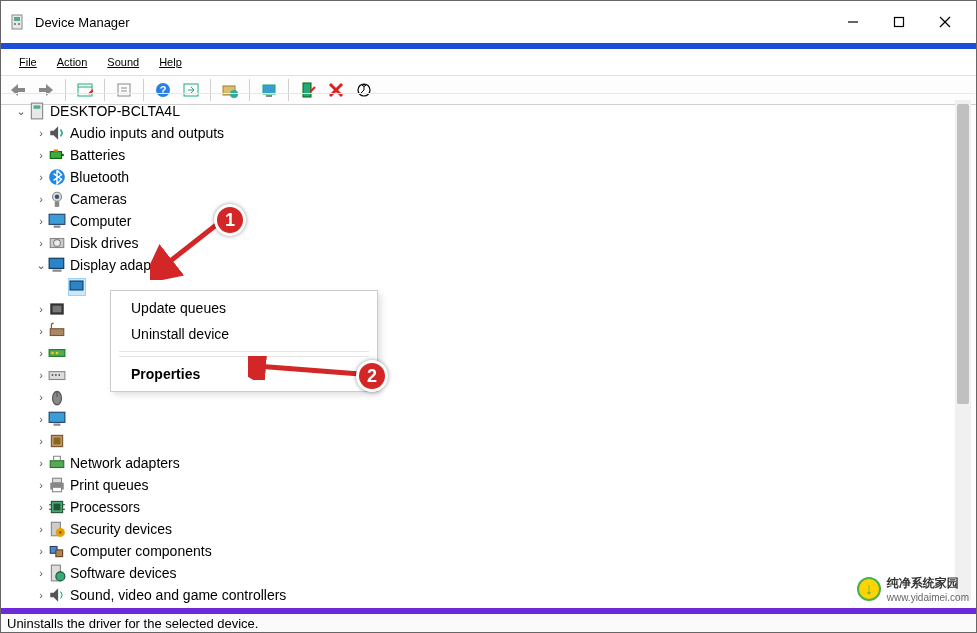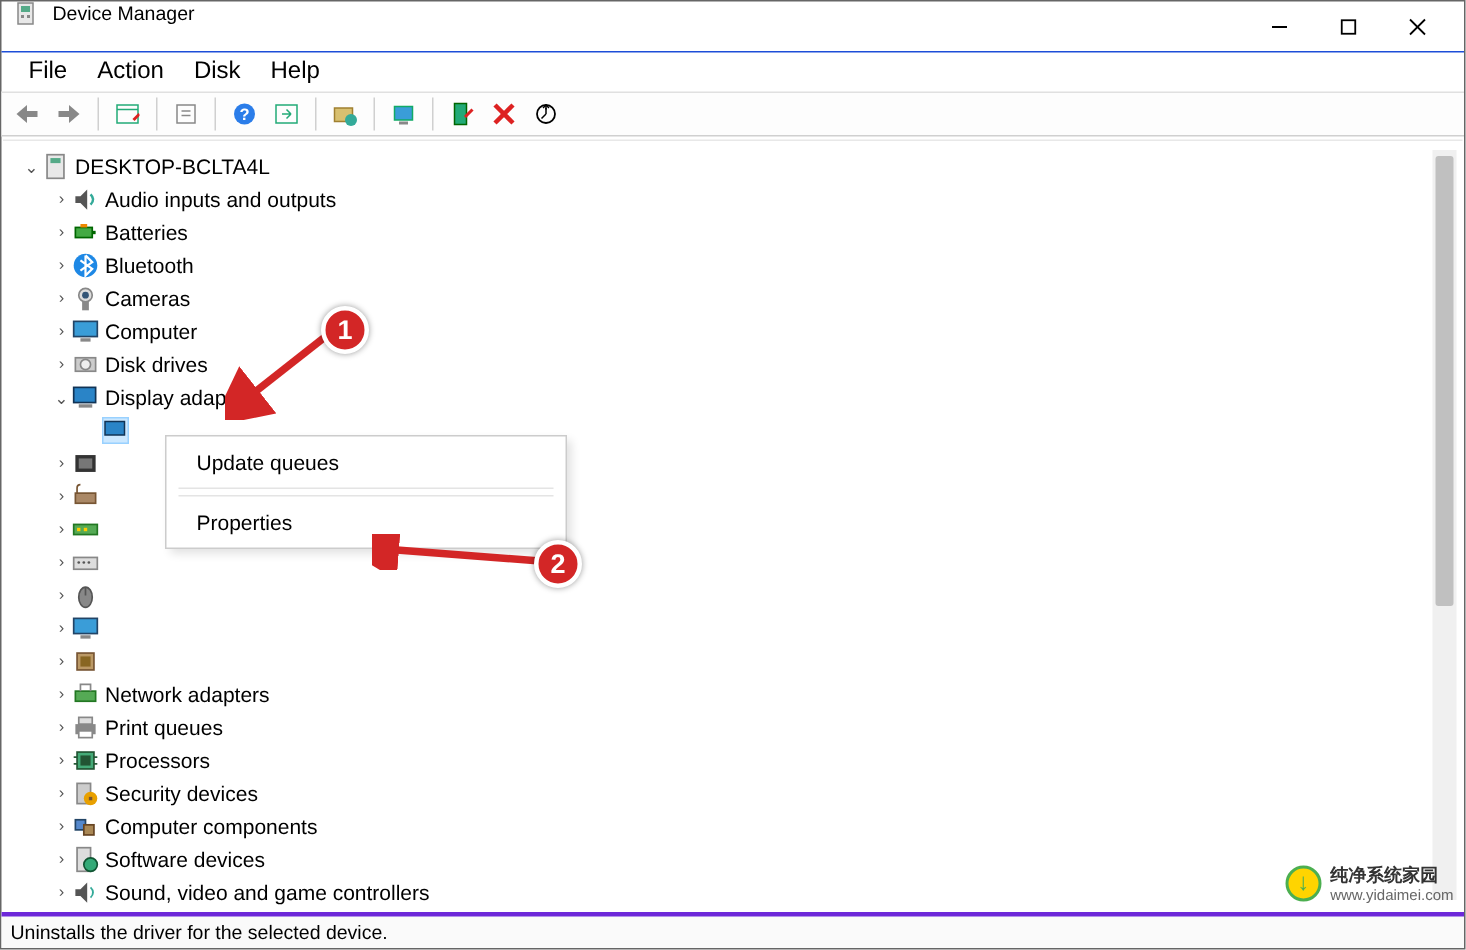--- a/index.html
+++ b/index.html
@@ -14,38 +14,39 @@
   overflow: hidden;
 }
 .window {
   width: 977px;
   height: 633px;
   border: 1px solid #666;
   position: relative;
   background: #fff;
 }
 .titlebar {
-  height: 34px;
+  height: 48px;
   display: flex;
+  align-items: center;
   padding: 0 8px;
-  border-bottom: 1px solid #1d4ed8;
+  border-bottom: 6px solid #1d4ed8;
 }
 .titlebar .app-icon { width: 16px; height: 16px; margin-right: 10px; display:flex; align-items:center; justify-content:center;}
 .titlebar .title { flex: 1; font-size: 13px; }
 .win-controls { display: flex; gap: 0; }
 .win-btn { width: 46px; height: 34px; display:flex; align-items:center; justify-content:center; }
 .win-btn svg { width:12px; height:12px; }
 .menubar {
   height: 26px;
   display: flex;
   align-items: center;
   padding: 0 8px;
   gap: 0;
 }
-.menubar .menu-item { padding: 3px 10px; font-size: 16px; }
+.menubar .menu-item { padding: 3px 10px; font-size: 11px; text-decoration: underline; }
 .toolbar {
   height: 30px;
   border-top: 1px solid #e0e0e0;
   border-bottom: 1px solid #d0d0d0;
   display: flex;
   align-items: center;
   padding: 0 4px;
   gap: 2px;
   background: #fdfdfd;
 }
@@ -76,21 +77,21 @@
 .tree-row .twist { width: 14px; text-align:center; color:#555; font-size:11px; }
 .tree-row .icon { width: 18px; height: 18px; margin-right: 4px; display:flex; align-items:center; justify-content:center;}
 .indent-0 { padding-left: 0px; }
 .indent-1 { padding-left: 20px; }
 .indent-2 { padding-left: 40px; }
 .selected { background: #cce8ff; border: 1px solid #99d1ff; }
 .statusbar {
   position: absolute;
   bottom: 0; left:0; right:0;
   height: 24px;
-  border-top: 3px solid #6d28d9;
+  border-top: 6px solid #6d28d9;
   display:flex; align-items:center;
   padding: 0 6px;
   font-size: 13px;
   background: #fafafa;
 }
 .scroll-track {
   position:absolute; right:4px; top:6px; bottom:6px; width:16px;
   background:#f0f0f0;
 }
 .scroll-thumb {
@@ -108,21 +109,21 @@
   padding: 4px 0;
   z-index: 50;
 }
 .context-menu .cm-item {
   padding: 5px 20px;
   font-size: 14px;
 }
 .context-menu .cm-sep {
   height:1px; background:#e4e4e4; margin:4px 8px;
 }
-.context-menu .cm-bold { font-weight: normal; }
+.context-menu .cm-bold { font-weight: bold; }
 
 .badge {
   position:absolute;
   width: 32px; height:32px; border-radius:50%;
   background:#d32626; color:#fff; font-weight:bold;
   display:flex; align-items:center; justify-content:center;
   font-size:18px;
   border:3px solid #fff;
   box-shadow: 0 0 4px rgba(0,0,0,.4);
   z-index: 80;
@@ -170,21 +171,21 @@
             <line x1="1" y1="1" x2="11" y2="11" stroke="#000" stroke-width="1.2"></line>
             <line x1="11" y1="1" x2="1" y2="11" stroke="#000" stroke-width="1.2"></line>
           </svg>
         </div>
     </div>
   </div>
 
   <div class="menubar">
     <span class="menu-item">File</span>
     <span class="menu-item">Action</span>
-    <span class="menu-item">Disk</span>
+    <span class="menu-item">Sound</span>
     <span class="menu-item">Help</span>
   </div>
 
   <div class="toolbar">
     <div class="tbtn">
         <svg width="16" height="14" viewBox="0 0 16 14">
           <path d="M8 1 L1 7 L8 13 Z" fill="#888"></path>
           <rect x="7" y="5" width="8" height="4" fill="#888"></rect>
         </svg>
       </div>
@@ -526,20 +527,21 @@
   </div>
 
   <div class="statusbar">
     <span>Uninstalls the driver for the selected device.</span>
   </div>
 
 </div>
 
 <div class="context-menu">
   <div class="cm-item">Update queues</div>
+  <div class="cm-item">Uninstall device</div>
   <div class="cm-sep"></div>
   <div class="cm-sep"></div>
   <div class="cm-item cm-bold">Properties</div>
 </div>
 
 <svg class="arrow" style="left:150px; top:210px;" width="80" height="70">
   <defs>
       <marker id="ah1" markerWidth="8" markerHeight="8" refX="2" refY="4" orient="auto">
         <path d="M0,0 L8,4 L0,8 Z" fill="#d32626"></path>
       </marker>

